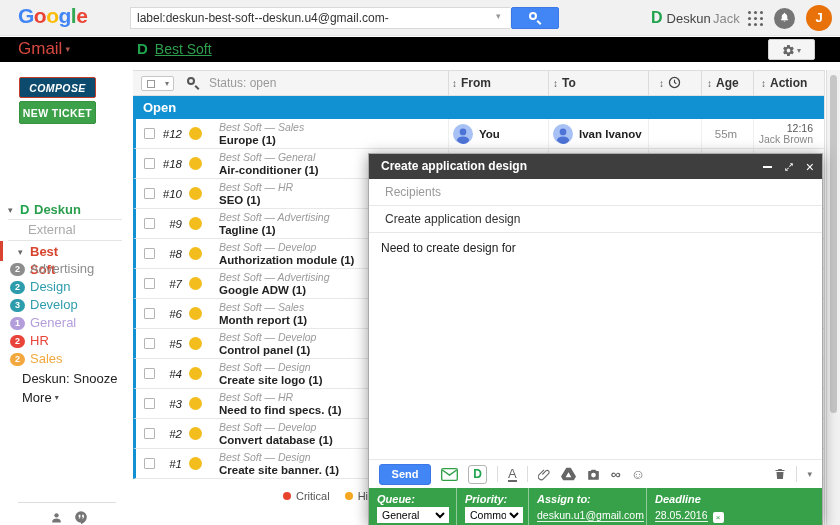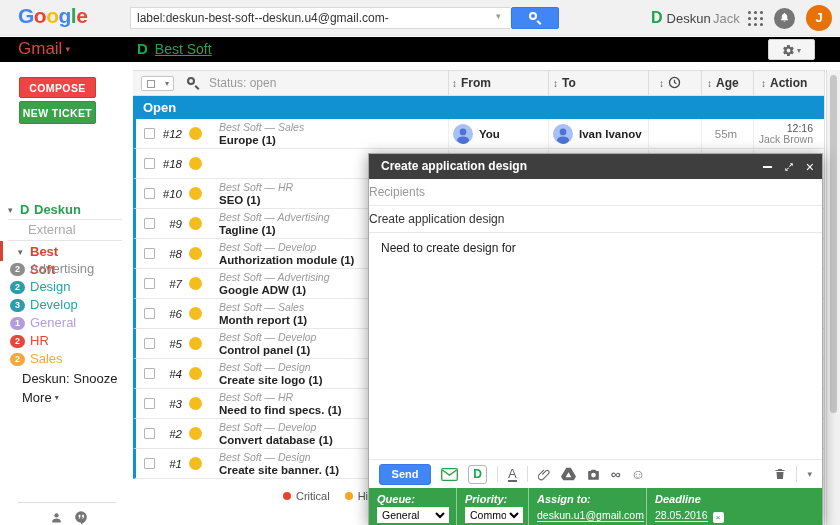--- a/index.html
+++ b/index.html
@@ -44,21 +44,21 @@
   .dlogo2 { font-weight:800; color:#1fa34d; font-size:15px; margin-right:7px; }
   .pagetitle { font-size:14px; color:#2f9e4c; text-decoration:underline; cursor:pointer; }
   .gearbtn { position:absolute; left:768px; top:2px; width:47px; height:21px; background:#f5f5f5;
     border:1px solid #d0d0d0; border-radius:2px; text-align:center; line-height:19px; cursor:pointer; }
   .gearbtn .caret { font-size:8px; color:#777; vertical-align:2px; margin-left:2px; }
 
   
   .sidebar { position:absolute; left:0; top:62px; width:130px; height:463px; background:#fff; }
   .btn { position:absolute; left:19px; width:77px; border-radius:2px; color:#fff; font-weight:bold;
     font-size:10.5px; text-align:center; letter-spacing:.4px; cursor:pointer; }
-  .btn-compose { top:15px; height:21px; line-height:21px; background:#ef4444; border:1px solid #c63d29; }
+  .btn-compose { top:15px; height:21px; line-height:21px; background:#0c4a6e; border:1px solid #c63d29;font-style:italic; }
   .btn-ticket { top:39px; height:23px; line-height:23px; background:#3da14a; border:1px solid #37913f; }
   .nav { position:absolute; top:63px; left:0; width:130px; }
   .nav-item { height:19px; line-height:19px; padding-left:20px; font-size:13px; color:#222; cursor:pointer; }
   .deskun-row { position:absolute; top:139px; left:0; height:18px; line-height:18px; font-size:13px; cursor:pointer; }
   .deskun-row .caret { position:absolute; left:8px; top:0; font-size:9px; color:#666; }
   .deskun-row .dlogo { position:absolute; left:20px; top:0; font-size:13px; }
   .deskun-row .lbl { position:absolute; left:34px; top:0; font-weight:bold; color:#2b9e4e; }
   .side-div { position:absolute; left:8px; width:114px; border-top:1px solid #e5e5e5; }
   .external { position:absolute; top:160px; left:28px; font-size:13px; color:#aaa; cursor:pointer; }
   .bestsoft { position:absolute; top:181px; left:0; height:18px; line-height:18px; font-size:13px; cursor:pointer; }
@@ -128,21 +128,21 @@
   
   .compose { position:absolute; left:368px; top:153px; width:455px; height:372px; background:#fff;
     z-index:30; box-shadow:0 2px 14px rgba(0,0,0,.4); border:1px solid #a9a9a9; border-bottom:none; }
   .cw-head { position:relative; height:25px; background:#3e3e3e; color:#fff; }
   .cw-title { position:absolute; left:12px; top:0; line-height:25px; font-size:12px; font-weight:bold; }
   .cw-icons { position:absolute; right:8px; top:0; height:25px; display:flex; align-items:center; gap:12px; }
   .icon-min { display:inline-block; width:9px; height:2px; background:#fff; cursor:pointer; }
   .icon-exp { cursor:pointer; line-height:0; }
   .icon-close { font-size:14px; line-height:14px; cursor:pointer; color:#fff; }
   .cw-row { position:relative; height:27px; line-height:26px; border-bottom:1px solid #e8e8e8;
-    padding:0 0; font-size:12px; }
+    padding:0 16px; font-size:12px; }
   .cw-recipients { color:#999; }
   .subs-link { position:absolute; right:10px; top:0; font-size:11px; color:#3aa54d; cursor:pointer; }
   .cw-subject { color:#333; }
   .cw-body { height:226px; padding:8px 12px; font-size:12px; color:#222; }
   .cw-toolbar { position:relative; height:29px; border-top:1px solid #e8e8e8; display:flex;
     align-items:center; padding:0 10px; gap:10px; }
   .sendbtn { width:52px; height:21px; background:#4285f4; border:1px solid #3b78e7; border-radius:3px;
     color:#fff; font-weight:bold; font-size:11px; cursor:pointer; font-family:inherit; }
   .tb-ico { line-height:0; cursor:pointer; }
   .dbtn { width:19px; height:19px; border:1px solid #b5b5b5; border-radius:3px; text-align:center;
@@ -332,20 +332,24 @@
     <span class="cell-age">55m</span>
     <span class="cell-action">
       <span class="atime">12:16</span>
       <span class="auser">Jack Brown</span>
     </span>
   </div>
         <div class="row">
     <span class="cb"></span>
     <span class="tid">#18</span>
     <span class="pdot"></span>
+    <span class="ttext">
+      <span class="tqueue">Best Soft — General</span>
+      <span class="tsubject">Air-conditioner (1)</span>
+    </span>
     <span class="cell-from"></span>
     <span class="cell-to"></span>
     <span class="cell-age"></span>
     <span class="cell-action">
       <span class="atime"></span>
       <span class="auser"></span>
     </span>
   </div>
         <div class="row">
     <span class="cb"></span>

